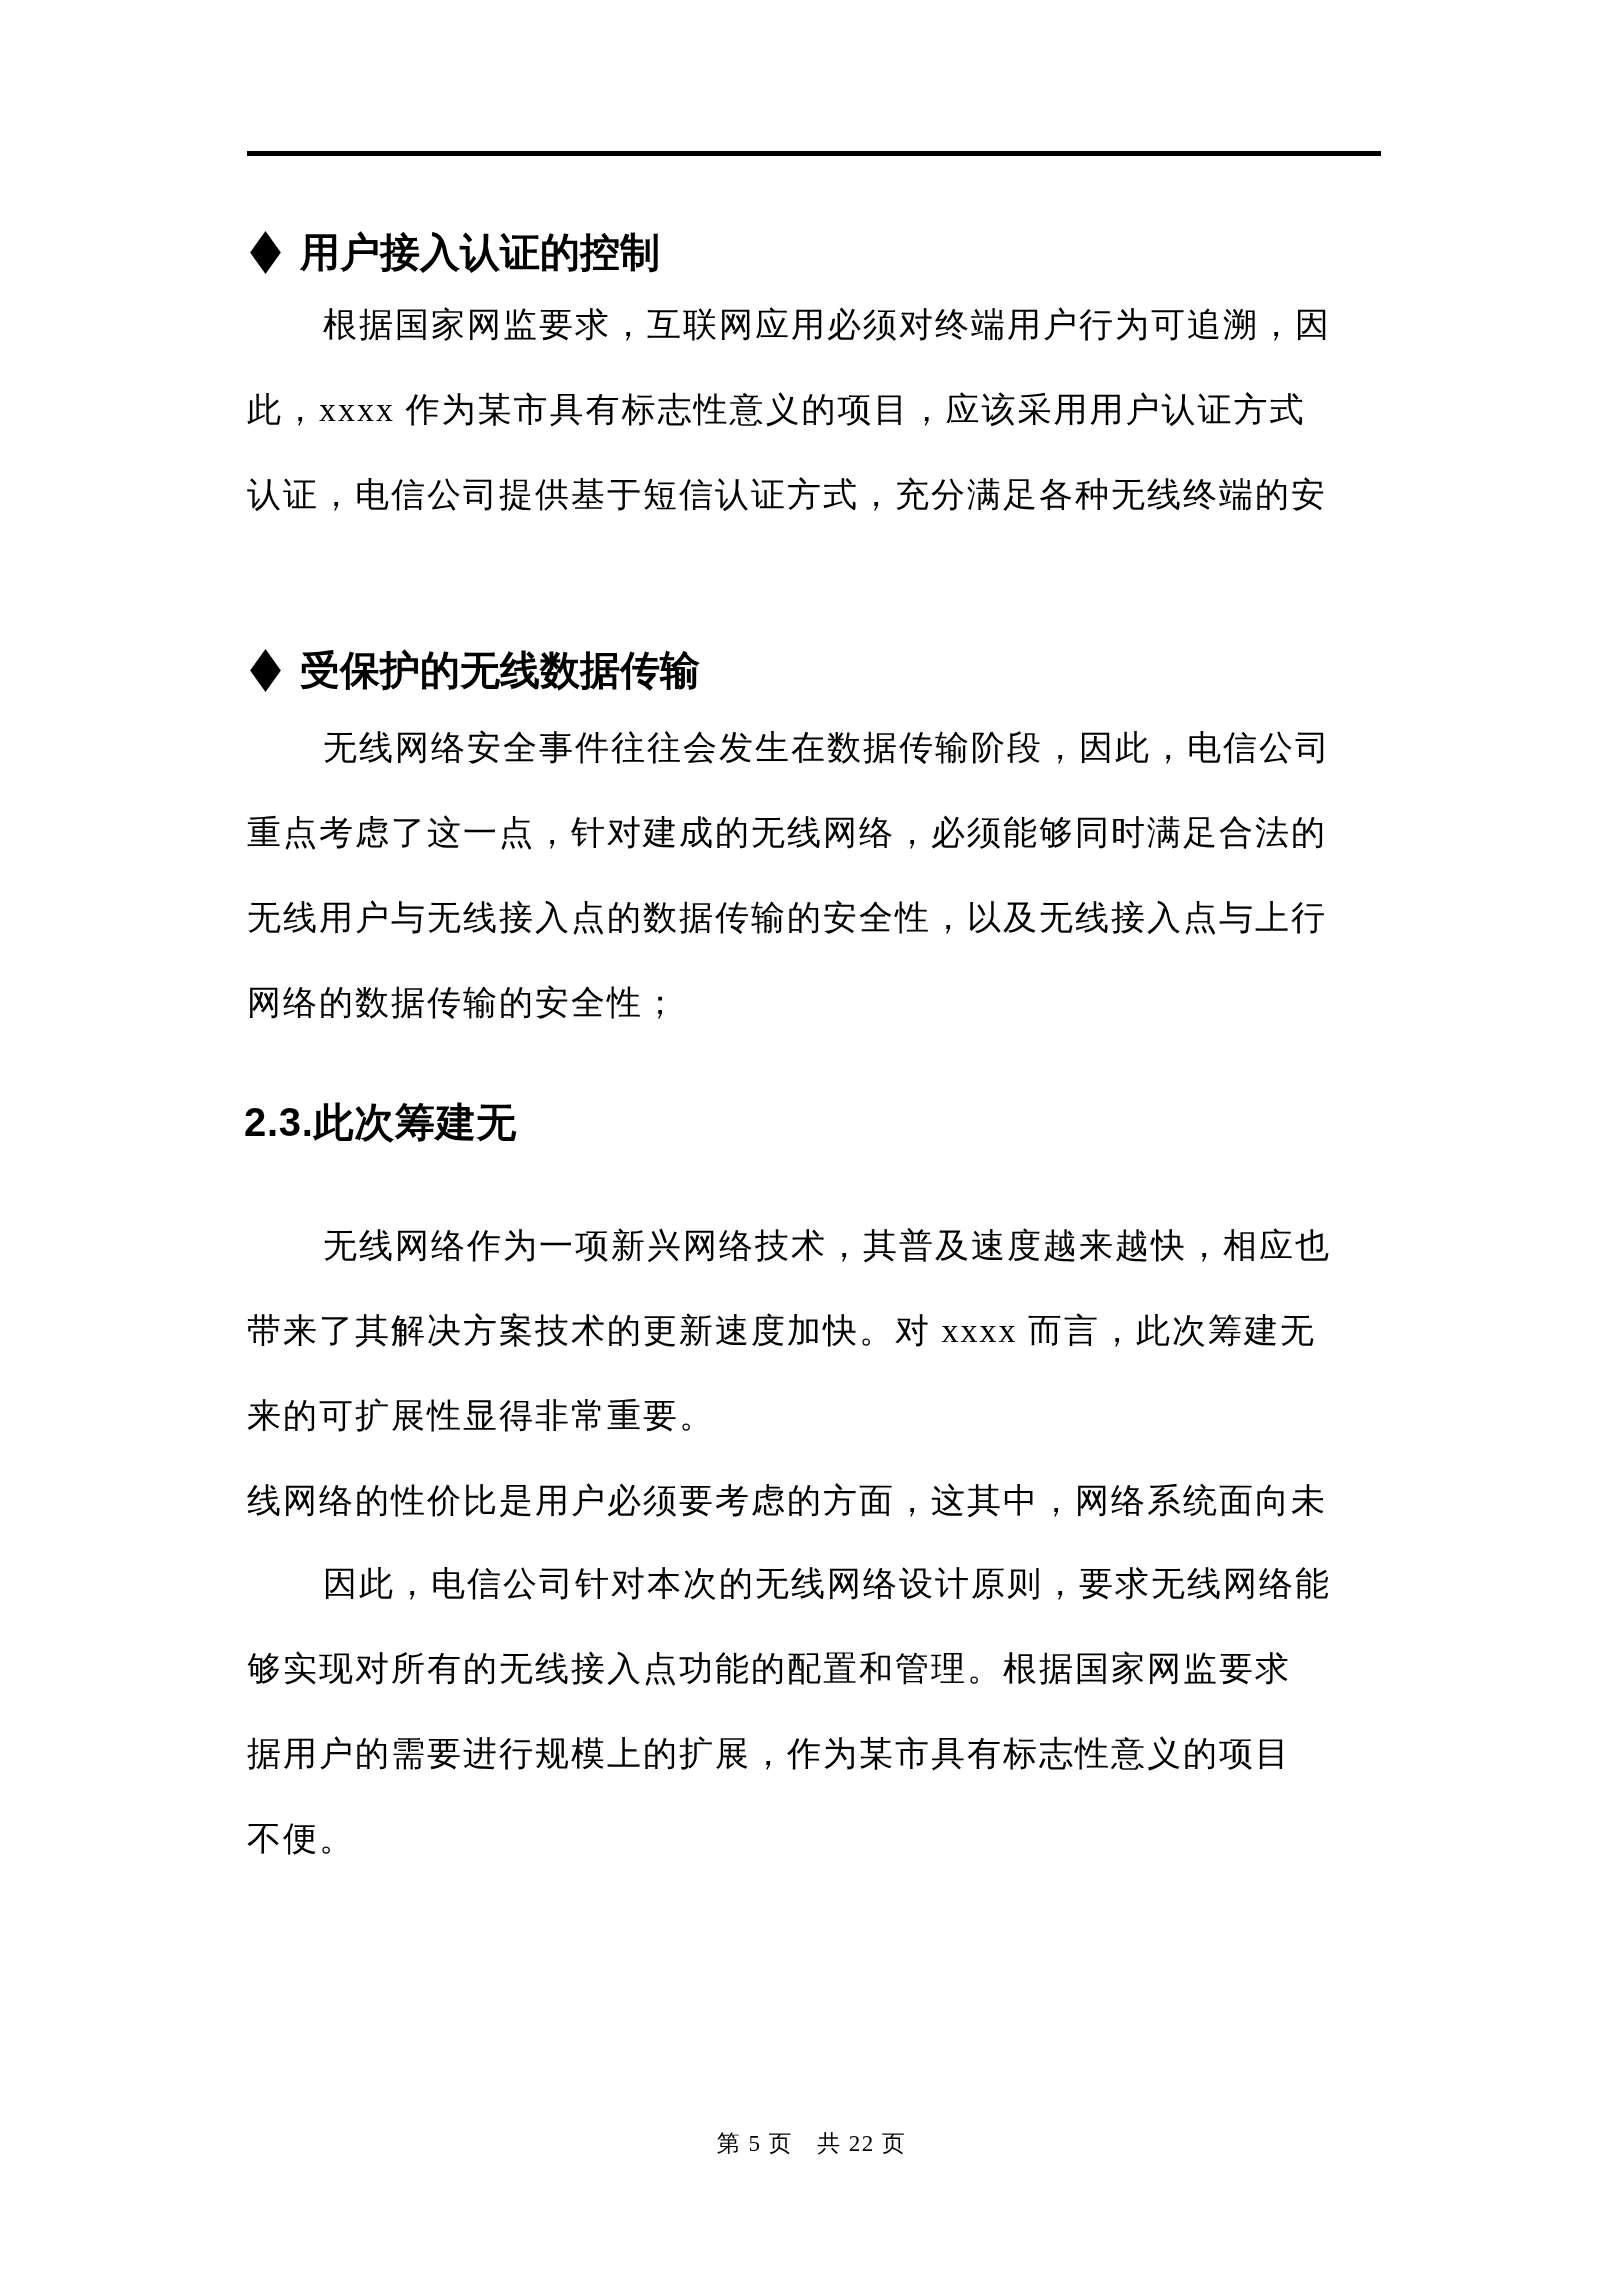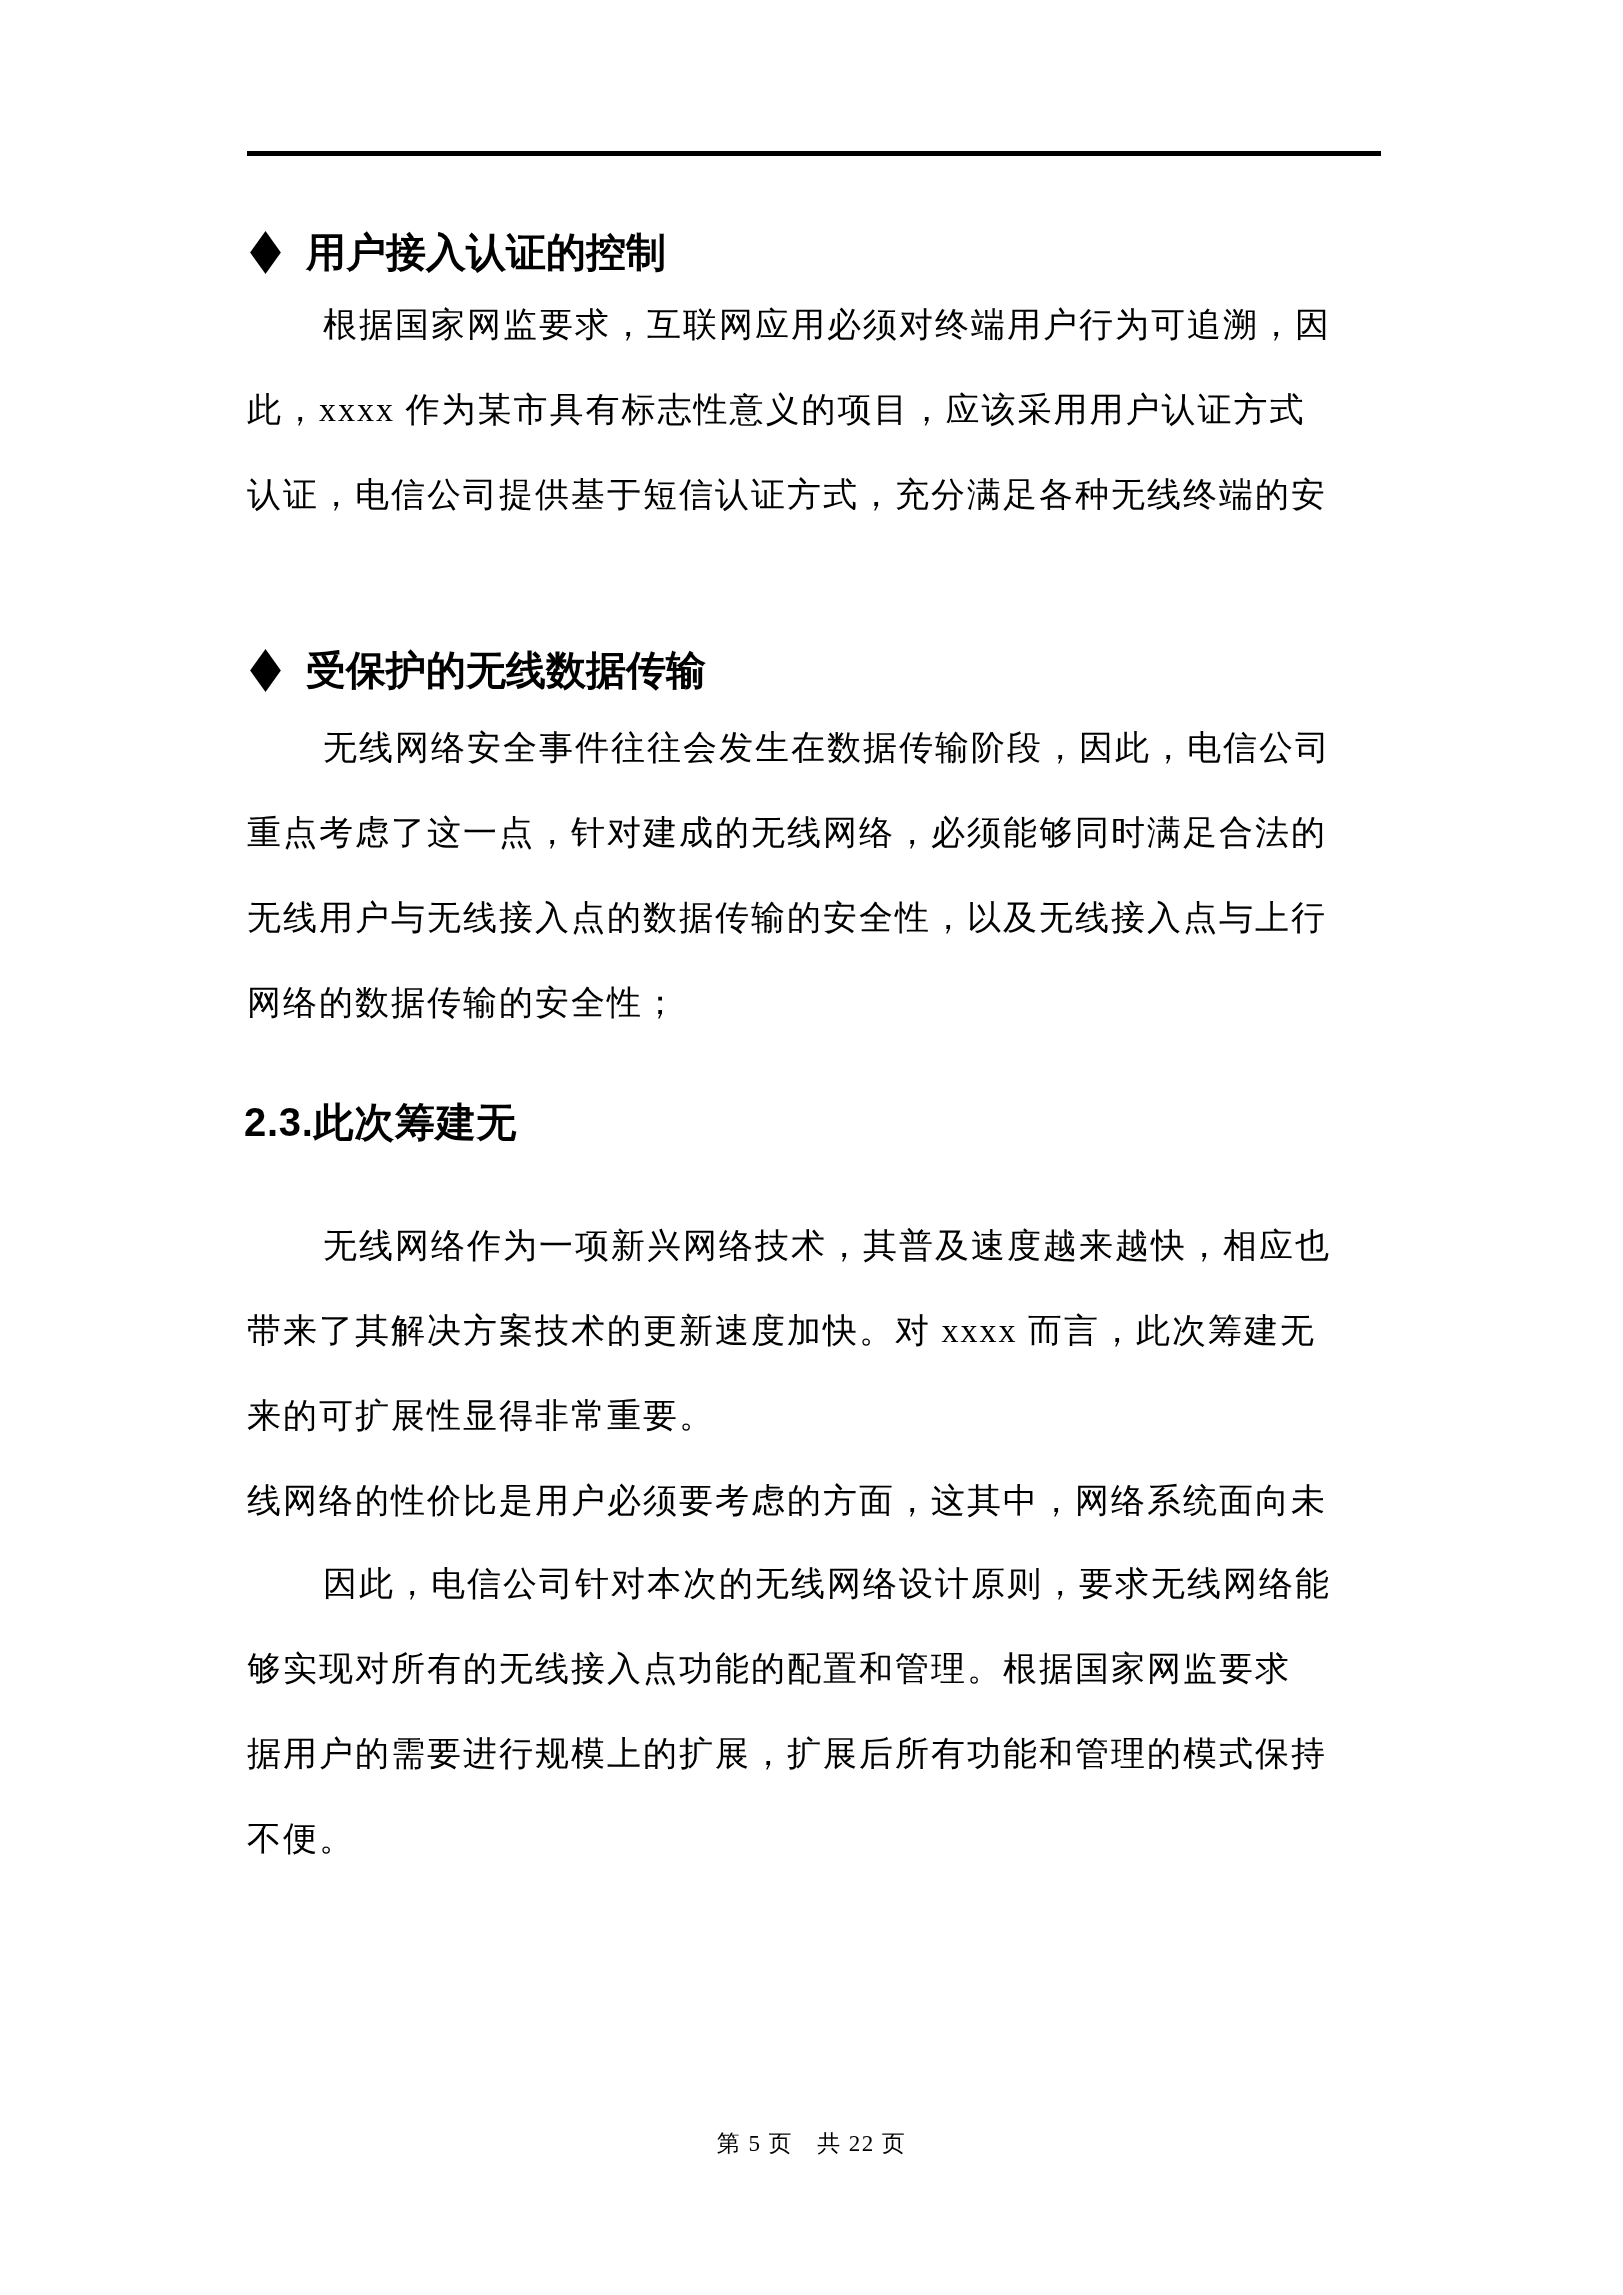--- a/index.html
+++ b/index.html
@@ -11,21 +11,21 @@
     color:#000000;
     font-family:"Liberation Serif","DejaVu Serif",serif;
     overflow:hidden;
   }
   .header-rule {
     position:absolute; left:247px; top:151px;
     width:1134px; height:4.8px; background:#000000;
   }
   .bullet-heading {
     position:absolute; left:250px; height:45px;
-    display:flex; align-items:center; gap:25px;
+    display:flex; align-items:center; gap:19px;
     font-weight:bold; font-size:40px; white-space:nowrap;
   }
   #bullet-heading-1 { top:230px; }
   #bullet-heading-2 { top:648px; }
   .diamond { display:flex; align-items:center; }
   .diamond svg { display:block; }
   .para { position:absolute; left:247px; width:1159px; }
   #para-1 { top:282px; }
   #para-2 { top:705px; }
   #para-3 { top:1203px;text-align:center; }
@@ -92,20 +92,20 @@
   <div class="para" id="para-3">
     <div class="line">无线网络作为一项新兴网络技术，其普及速度越来越快，相应也</div>
     <div class="line">带来了其解决方案技术的更新速度加快。对 xxxx 而言，此次筹建无</div>
     <div class="line">来的可扩展性显得非常重要。</div>
     <div class="line">线网络的性价比是用户必须要考虑的方面，这其中，网络系统面向未</div>
   </div>
 
   <div class="para" id="para-4">
     <div class="line">因此，电信公司针对本次的无线网络设计原则，要求无线网络能</div>
     <div class="line">够实现对所有的无线接入点功能的配置和管理。根据国家网监要求</div>
-    <div class="line">据用户的需要进行规模上的扩展，扩展后所有功能和管理的模式保持</div>
+    <div class="line">据用户的需要进行规模上的扩展，作为某市具有标志性意义的项目</div>
     <div class="line">不便。</div>
   </div>
 
   <div class="footer">第 5 页　共 22 页</div>
 
 </div>
 
 
 </body></html>

